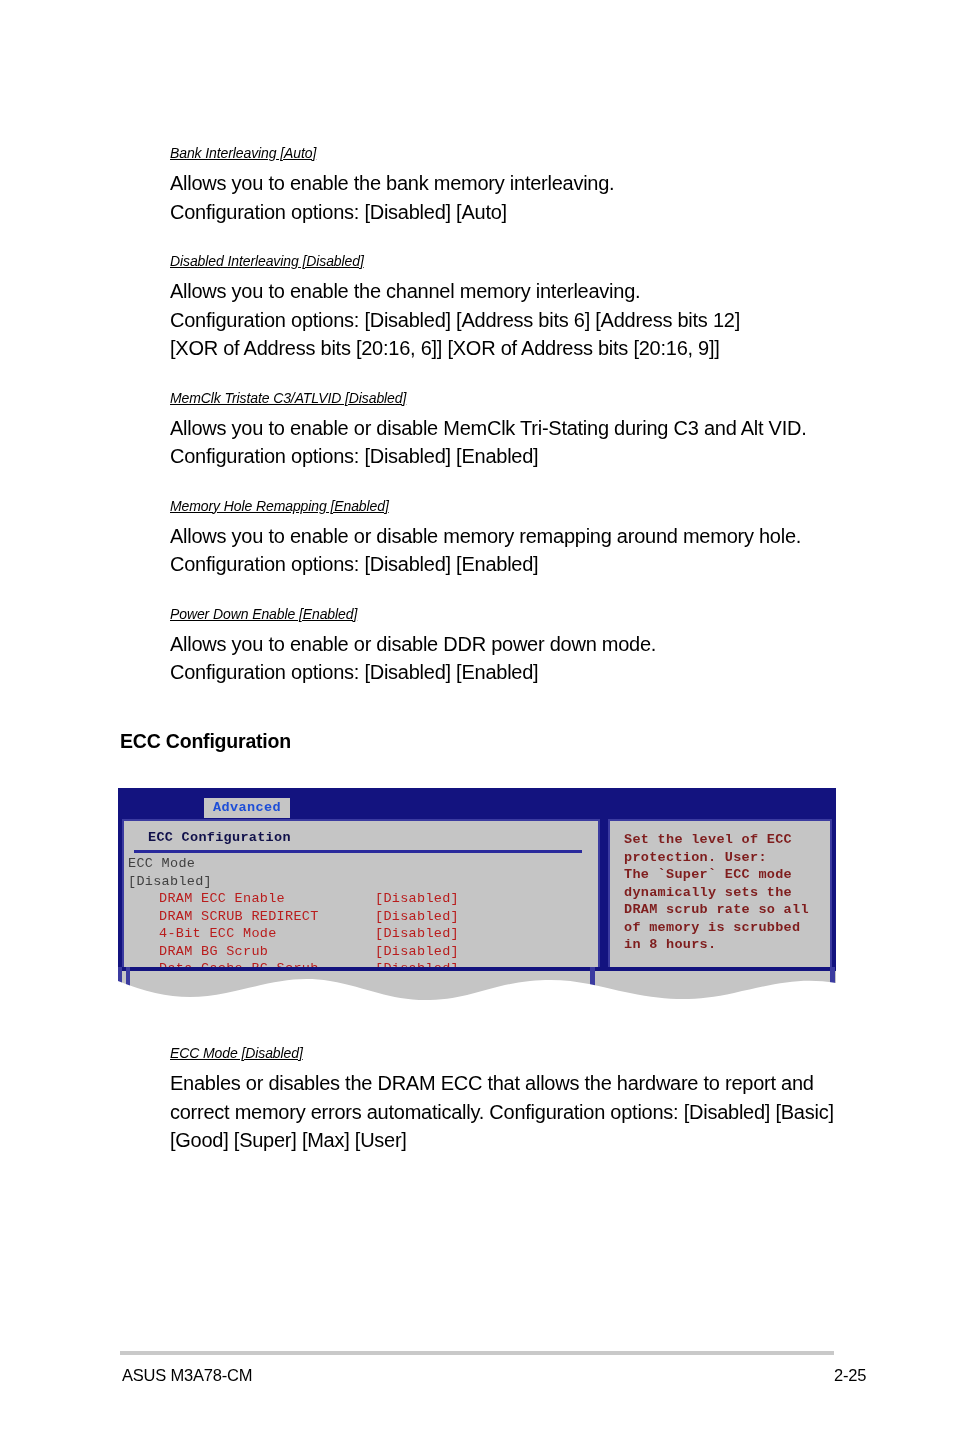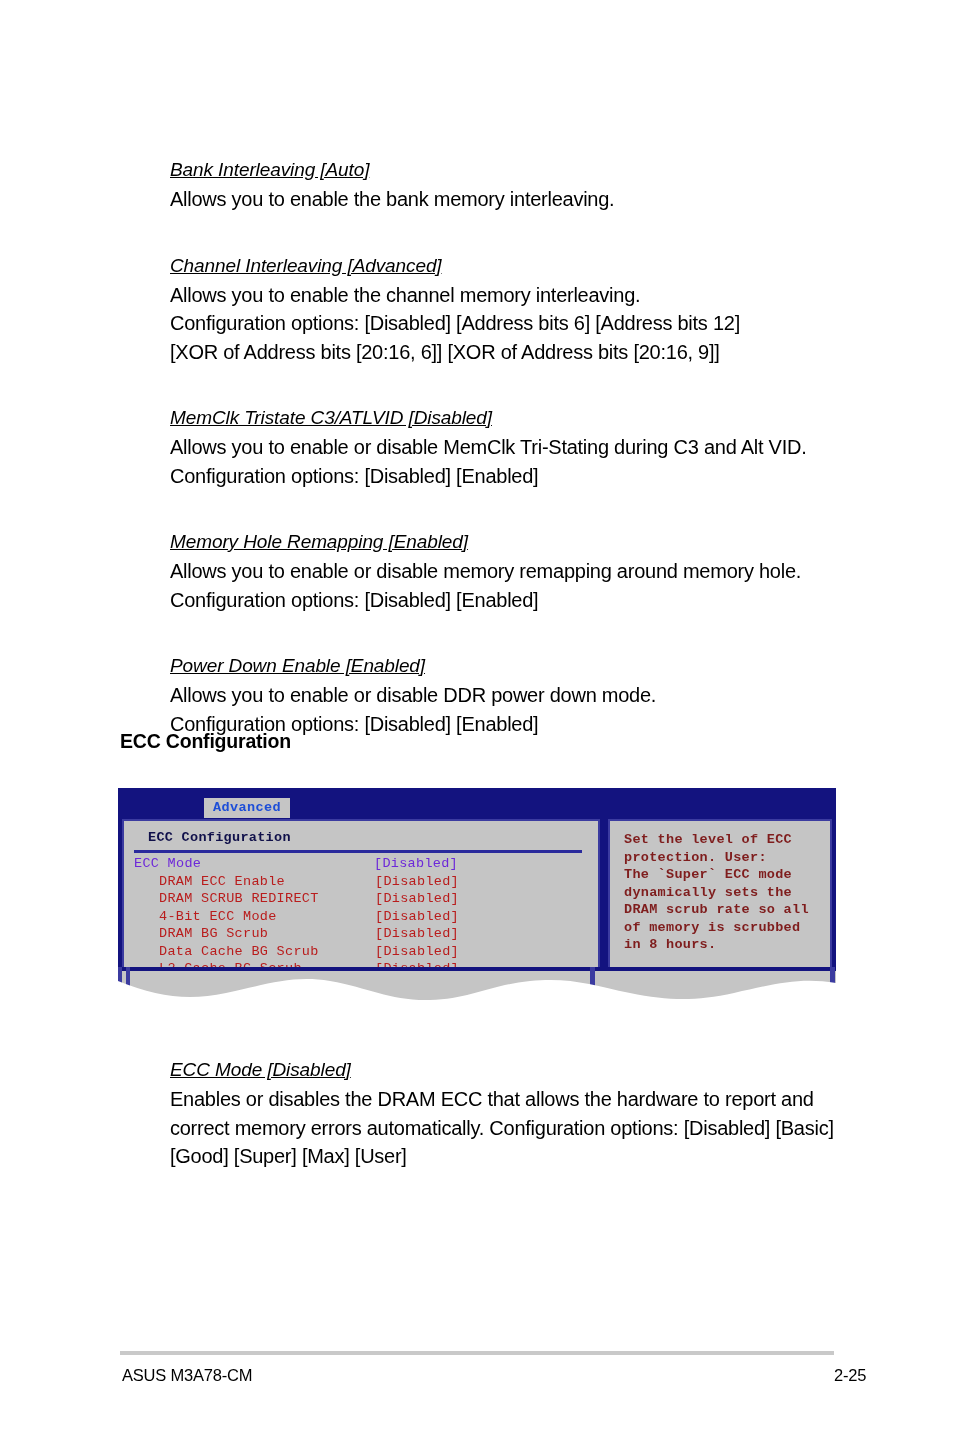--- a/index.html
+++ b/index.html
@@ -27,26 +27,25 @@
     left: 170px;
     top: 140px;
     width: 700px;
   }
 
   .entry { margin-bottom: 22px; }
 
   .entry-title {
     font-style: italic;
     text-decoration: underline;
-    font-size: 19px;
+    font-size: 14px;
     line-height: 27px;
     letter-spacing: -0.1px;
     margin-bottom: 2px;
     display: inline-block;
-    margin-top: 16px;
   }
 
   .entry-line {
     font-size: 20px;
     line-height: 28.5px;
     letter-spacing: -0.25px;
     white-space: nowrap;
   }
 
   
@@ -136,22 +135,23 @@
   }
   .bios-row {
     display: flex;
     font-size: 13.5px;
     line-height: 17.5px;
     letter-spacing: 0.3px;
     white-space: pre;
   }
   .bios-row .lbl { width: 250px; }
   .bios-row.selected {
-    color: #6d28d9;
-    padding-left: 10px;
+    color: #404040;
+    padding-left: 4px;
+    flex-direction: column;
   }
   .bios-row.selected .lbl { width: 240px; }
   .bios-row.dim {
     color: #b91c1c;
     padding-left: 35px;
   }
   .bios-row.dim .lbl { width: 216px; }
 
   .bios-help {
     color: #7f1d1d;
@@ -202,24 +202,25 @@
 </style>
 </head>
 <body>
 
 <div class="page">
 
   <div class="content">
     <div class="entry">
       <div class="entry-title">Bank Interleaving [Auto]</div>
       <div class="entry-line">Allows you to enable the bank memory interleaving.</div>
-    </div>
-
-    <div class="entry">
-      <div class="entry-title">Channel Interleaving [Advanced]</div>
+      <div class="entry-line">Configuration options: [Disabled] [Auto]</div>
+    </div>
+
+    <div class="entry">
+      <div class="entry-title">Disabled Interleaving [Disabled]</div>
       <div class="entry-line">Allows you to enable the channel memory interleaving.</div>
       <div class="entry-line">Configuration options: [Disabled] [Address bits 6] [Address bits 12]</div>
       <div class="entry-line">[XOR of Address bits [20:16, 6]] [XOR of Address bits [20:16, 9]]</div>
     </div>
 
     <div class="entry">
       <div class="entry-title">MemClk Tristate C3/ATLVID [Disabled]</div>
       <div class="entry-line">Allows you to enable or disable MemClk Tri-Stating during C3 and Alt VID.</div>
       <div class="entry-line">Configuration options: [Disabled] [Enabled]</div>
     </div>

